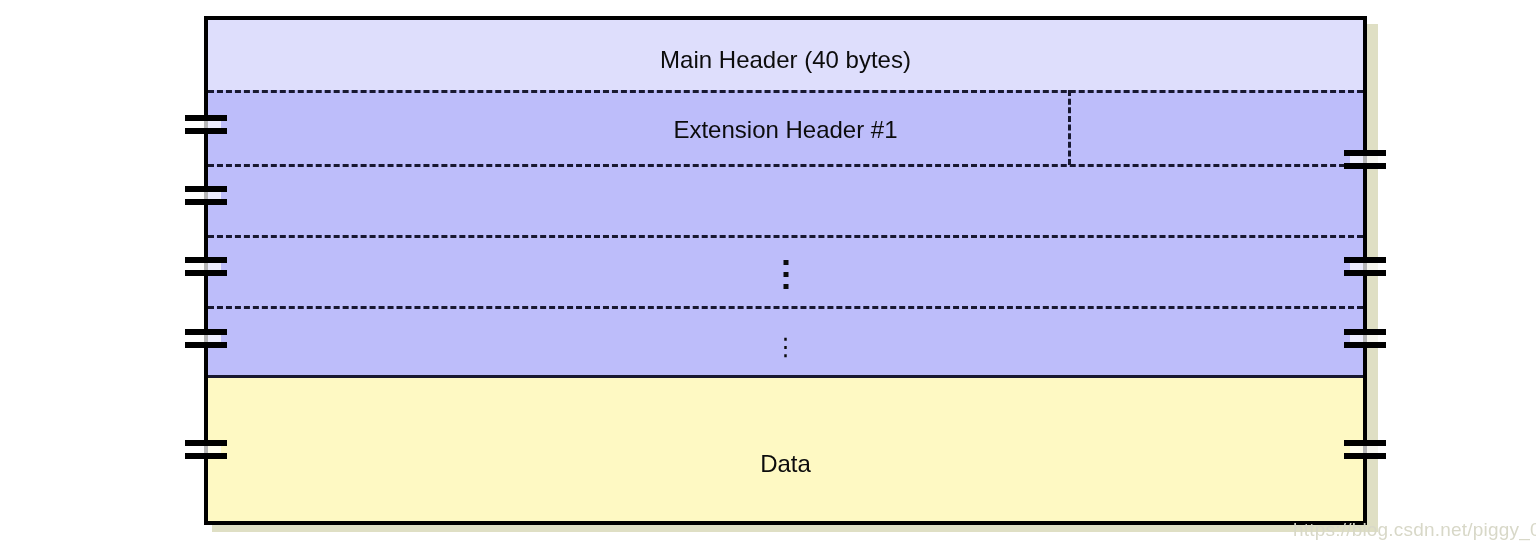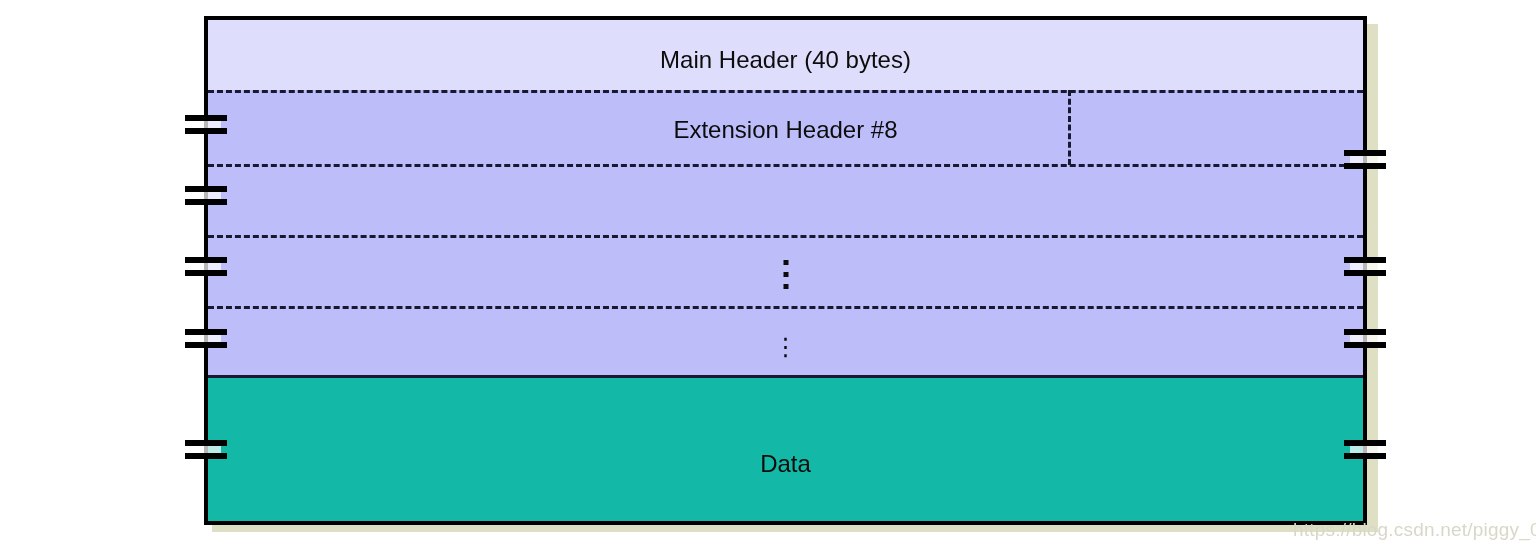--- a/index.html
+++ b/index.html
@@ -59,21 +59,21 @@
     background: #dedefc;
   }
   .band-ext {
     top: 70px;
     height: 285px;
     background: #bdbdfa;
   }
   .band-data {
     top: 355px;
     bottom: 0;
-    background: #14b8a6;
+    background: #fef9c3;
     border-top: 3px solid #181830;
     padding-left: 19px;
   }
 
   
   .dashed-h {
     position: absolute;
     left: 0;
     right: 0;
     height: 0;
@@ -168,21 +168,21 @@
 
     <div class="band band-ext">
 
       <div class="dashed-h" style="top:0px;"></div>
       <div class="dashed-h" style="top:74px;"></div>
       <div class="dashed-h" style="top:145px;"></div>
       <div class="dashed-h" style="top:216px;"></div>
 
       <div class="dashed-v" style="left:860px; top:0px; height:75px;"></div>
 
-      <div class="band-label" style="top:26px;">Extension Header #8</div>
+      <div class="band-label" style="top:26px;">Extension Header #1</div>
 
 
       <div class="vdots" style="top:170px;">
         <span></span>
         <span></span>
         <span></span>
       </div>
 
       <div class="band-label" style="top:243px;">⋮</div>
     </div>

